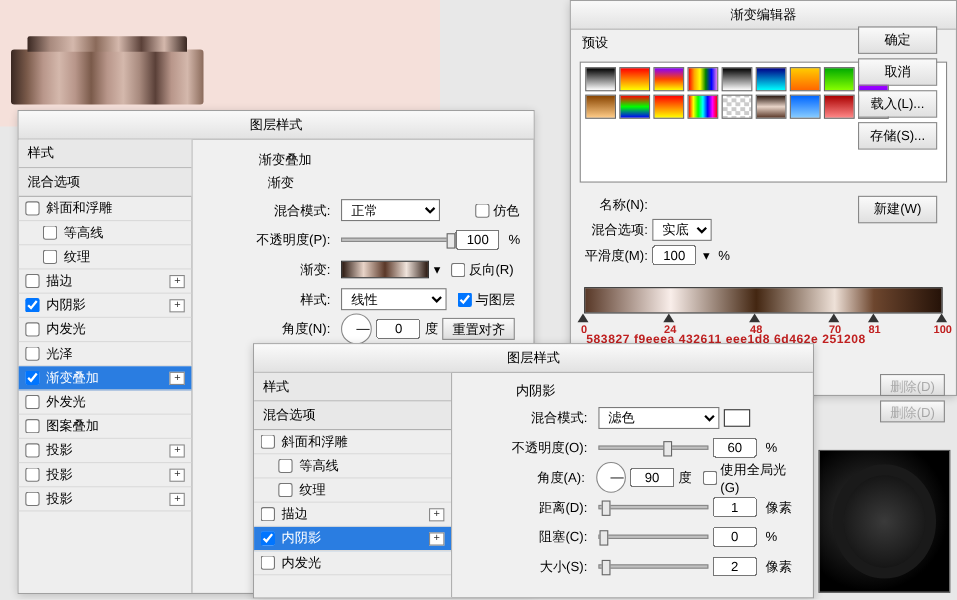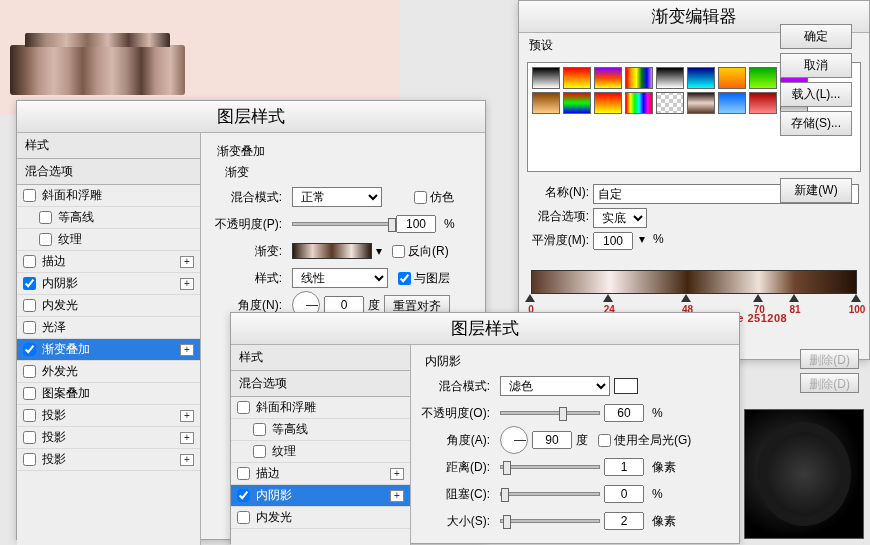--- a/index.html
+++ b/index.html
@@ -7,25 +7,25 @@
 
 
 .canvas-preview { position: absolute; left: 0; top: 0; width: 400px; height: 115px; background: #f5e0da; }
 .camera-ring { position: absolute; left: 10px; top: 45px; width: 175px; height: 50px; background: linear-gradient(90deg,#3a2822,#7a5a4a,#b8968a,#d4b8ac,#b8968a,#7a5a4a,#b8968a,#d4b8ac,#a88a7e,#5a4038,#b8968a,#d4b8ac,#8a6a5a); border-radius: 3px; }
 .camera-ring::after { content:""; position:absolute; top:-12px; left:15px; right:15px; height:14px; background: linear-gradient(90deg,#3a2822,#a88a7e,#d4b8ac,#8a6a5a,#d4b8ac,#5a4038,#d4b8ac,#3a2822); border-radius: 2px 2px 0 0;}
 .ruler-h { position:absolute; top:0; left:0; right:0; height:16px; background:#fff; border-bottom:1px solid #999; font-size:9px; color:#555; }
 .ruler-h span { position:absolute; top:2px; }
 
 
 .panel { position: absolute; background: #f0f0f0; border: 1px solid #a0a0a0; box-shadow: 0 2px 8px rgba(0,0,0,.2); }
-.panel-title { background: linear-gradient(#fafafa,#e2e2e2); text-align:center; padding:4px 0; border-bottom:1px solid #b0b0b0; font-size:17px;font-family:Liberation Mono, monospace; }
+.panel-title { background: linear-gradient(#fafafa,#e2e2e2); text-align:center; padding:4px 0; border-bottom:1px solid #b0b0b0; font-size:12px;font-family:Liberation Mono, monospace; }
 
 
 #layer-style-main { left: 16px; top: 100px; width: 470px; height: 440px; }
-.ls-body { display:flex; height: calc(100% - 26px); }
+.ls-body { display:flex; height: calc(100% - 26px); gap: 44px; }
 .styles-list { width: 184px; border-right:1px solid #b0b0b0; background:#eee; }
 .styles-header { padding:4px 8px; border-bottom:1px solid #b0b0b0; background:#e8e8e8;}
 .style-item { display:flex; align-items:center; padding:4px 6px; border-bottom:1px solid #dadada; height:22px; position:relative; }
 .style-item.sub { padding-left: 22px; }
 .style-item.selected { background:#2a7de1; color:#fff; }
 .style-item input[type=checkbox]{ margin-right:6px; }
 .style-item .plus { position:absolute; right:6px; border:1px solid #888; width:14px; height:12px; font-size:10px; line-height:10px; text-align:center; background:#fff; color:#333;}
 .bo-label { padding:4px 8px; background:#e8e8e8; border-bottom:1px solid #b0b0b0;}
 .footer-bar { position:absolute; bottom:0; left:0; width:184px; height:22px; background:#e8e8e8; border-top:1px solid #b0b0b0; display:flex; align-items:center; gap:10px; padding:0 6px; color:#555;}
 
@@ -52,21 +52,21 @@
 .color-swatch{ width:24px; height:16px; border:1px solid #333; background:#fff; display:inline-block;}
 
 
 #gradient-editor{ right:0; top:0; width:352px; height:360px;}
 .btn{ display:block; width:72px; background:linear-gradient(#fafafa,#e0e0e0); border:1px solid #888; margin:4px 0; padding:3px 0; text-align:center;}
 #grad-ed-btns{ position:absolute; left:780px; top:20px; width:80px;}
 .preset-grid{ margin:8px; border:1px solid #888; background:#fff; padding:4px; display:grid; grid-template-columns:repeat(9,28px); grid-auto-rows:22px; gap:3px; height:110px; overflow:auto;}
 .preset{ border:1px solid #666; }
 .p1{background:linear-gradient(#000,#fff);} .p2{background:linear-gradient(#f00,#ff0);} .p3{background:linear-gradient(#80f,#f40,#ff0);} .p4{background:linear-gradient(90deg,red,orange,yellow,green,blue,violet);} .p5{background:linear-gradient(#000,transparent);} .p6{background:linear-gradient(#008,#0ff);} .p7{background:linear-gradient(#fc0,#f60);} .p8{background:linear-gradient(#0a0,#8f0);} .p9{background:linear-gradient(#f0f,#80f);}
 .p10{background:linear-gradient(#840,#fc8);} .p11{background:linear-gradient(#f00,#0f0,#00f);} .p12{background:linear-gradient(#f00,#ff0);} .p13{background:linear-gradient(90deg,red,yellow,lime,cyan,blue,magenta,red);} .p14{background:repeating-conic-gradient(#ccc 0 25%,#fff 0 50%) 0/8px 8px;} .p15{background:linear-gradient(#2a1810,#e8d4c8,#5a3828);} .p16{background:linear-gradient(#06f,#8cf);} .p17{background:linear-gradient(#a00,#f88);} .p18{background:linear-gradient(#333,#eee);}
-.ge-row{ display:flex; align-items:flex-start; margin:4px 10px; gap:4px;}
+.ge-row{ display:flex; align-items:center; margin:4px 10px; gap:4px;}
 .ge-row .lbl{ width:60px; text-align:right;}
 .grad-bar-wrap{ margin:20px 12px 4px; position:relative;}
 .grad-bar{ height:24px; border:1px solid #333; background:linear-gradient(90deg,#583827 0%,#f9eeea 24%,#432611 48%,#eee1d8 70%,#6d462e 81%,#251208 100%);}
 .stop-marks{ position:relative; height:14px;}
 .stop{ position:absolute; top:0; width:12px; height:12px; transform:translateX(-50%);}
 .stop .tri{ width:0;height:0;border-left:5px solid transparent;border-right:5px solid transparent;border-bottom:8px solid #333;}
 .stop-label{ position:absolute; top:10px; font-size:10px; color:#c02020; font-weight:bold; transform:translateX(-50%);}
 .hex-list{ font-size:11px; color:#c02020; font-weight:bold; margin:2px 14px; letter-spacing:0.5px;}
 .ge-section{ margin:4px 10px; font-size:12px;}
 .ge-del-row{ display:flex; justify-content:flex-end; margin:4px 10px; gap:6px;}
@@ -319,21 +319,20 @@
           <div class="preset p14"></div>
           <div class="preset p15"></div>
           <div class="preset p16"></div>
           <div class="preset p17"></div>
           <div class="preset p18"></div>
       </div>
     </div>
   </div>
   <div class="ge-row">
       <span class="lbl">名称(N):</span>
-    <input type="text" style="flex: 1 1 0%;" value="自定">
   </div>
   <div class="ge-row">
       <span class="lbl">混合选项:</span>
     <select><option>实底</option></select>
   </div>
   <div class="ge-row">
       <span class="lbl">平滑度(M):</span>
     <input class="num" value="100" style="">
       <span style="margin-left:2px">▾</span>
       <span class="pct">%</span>

